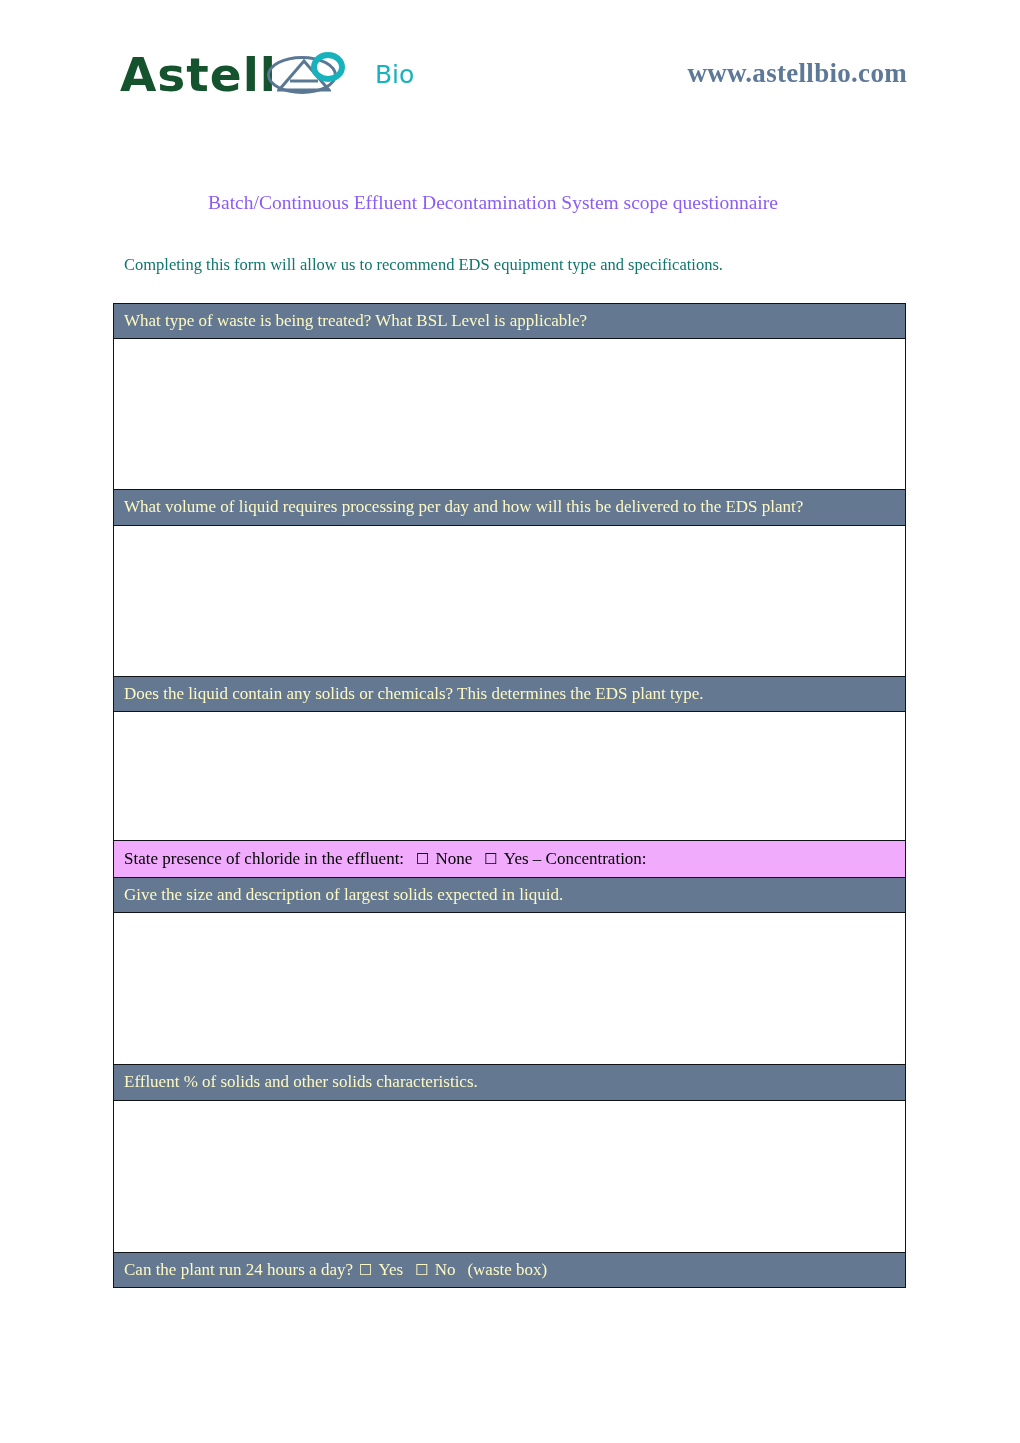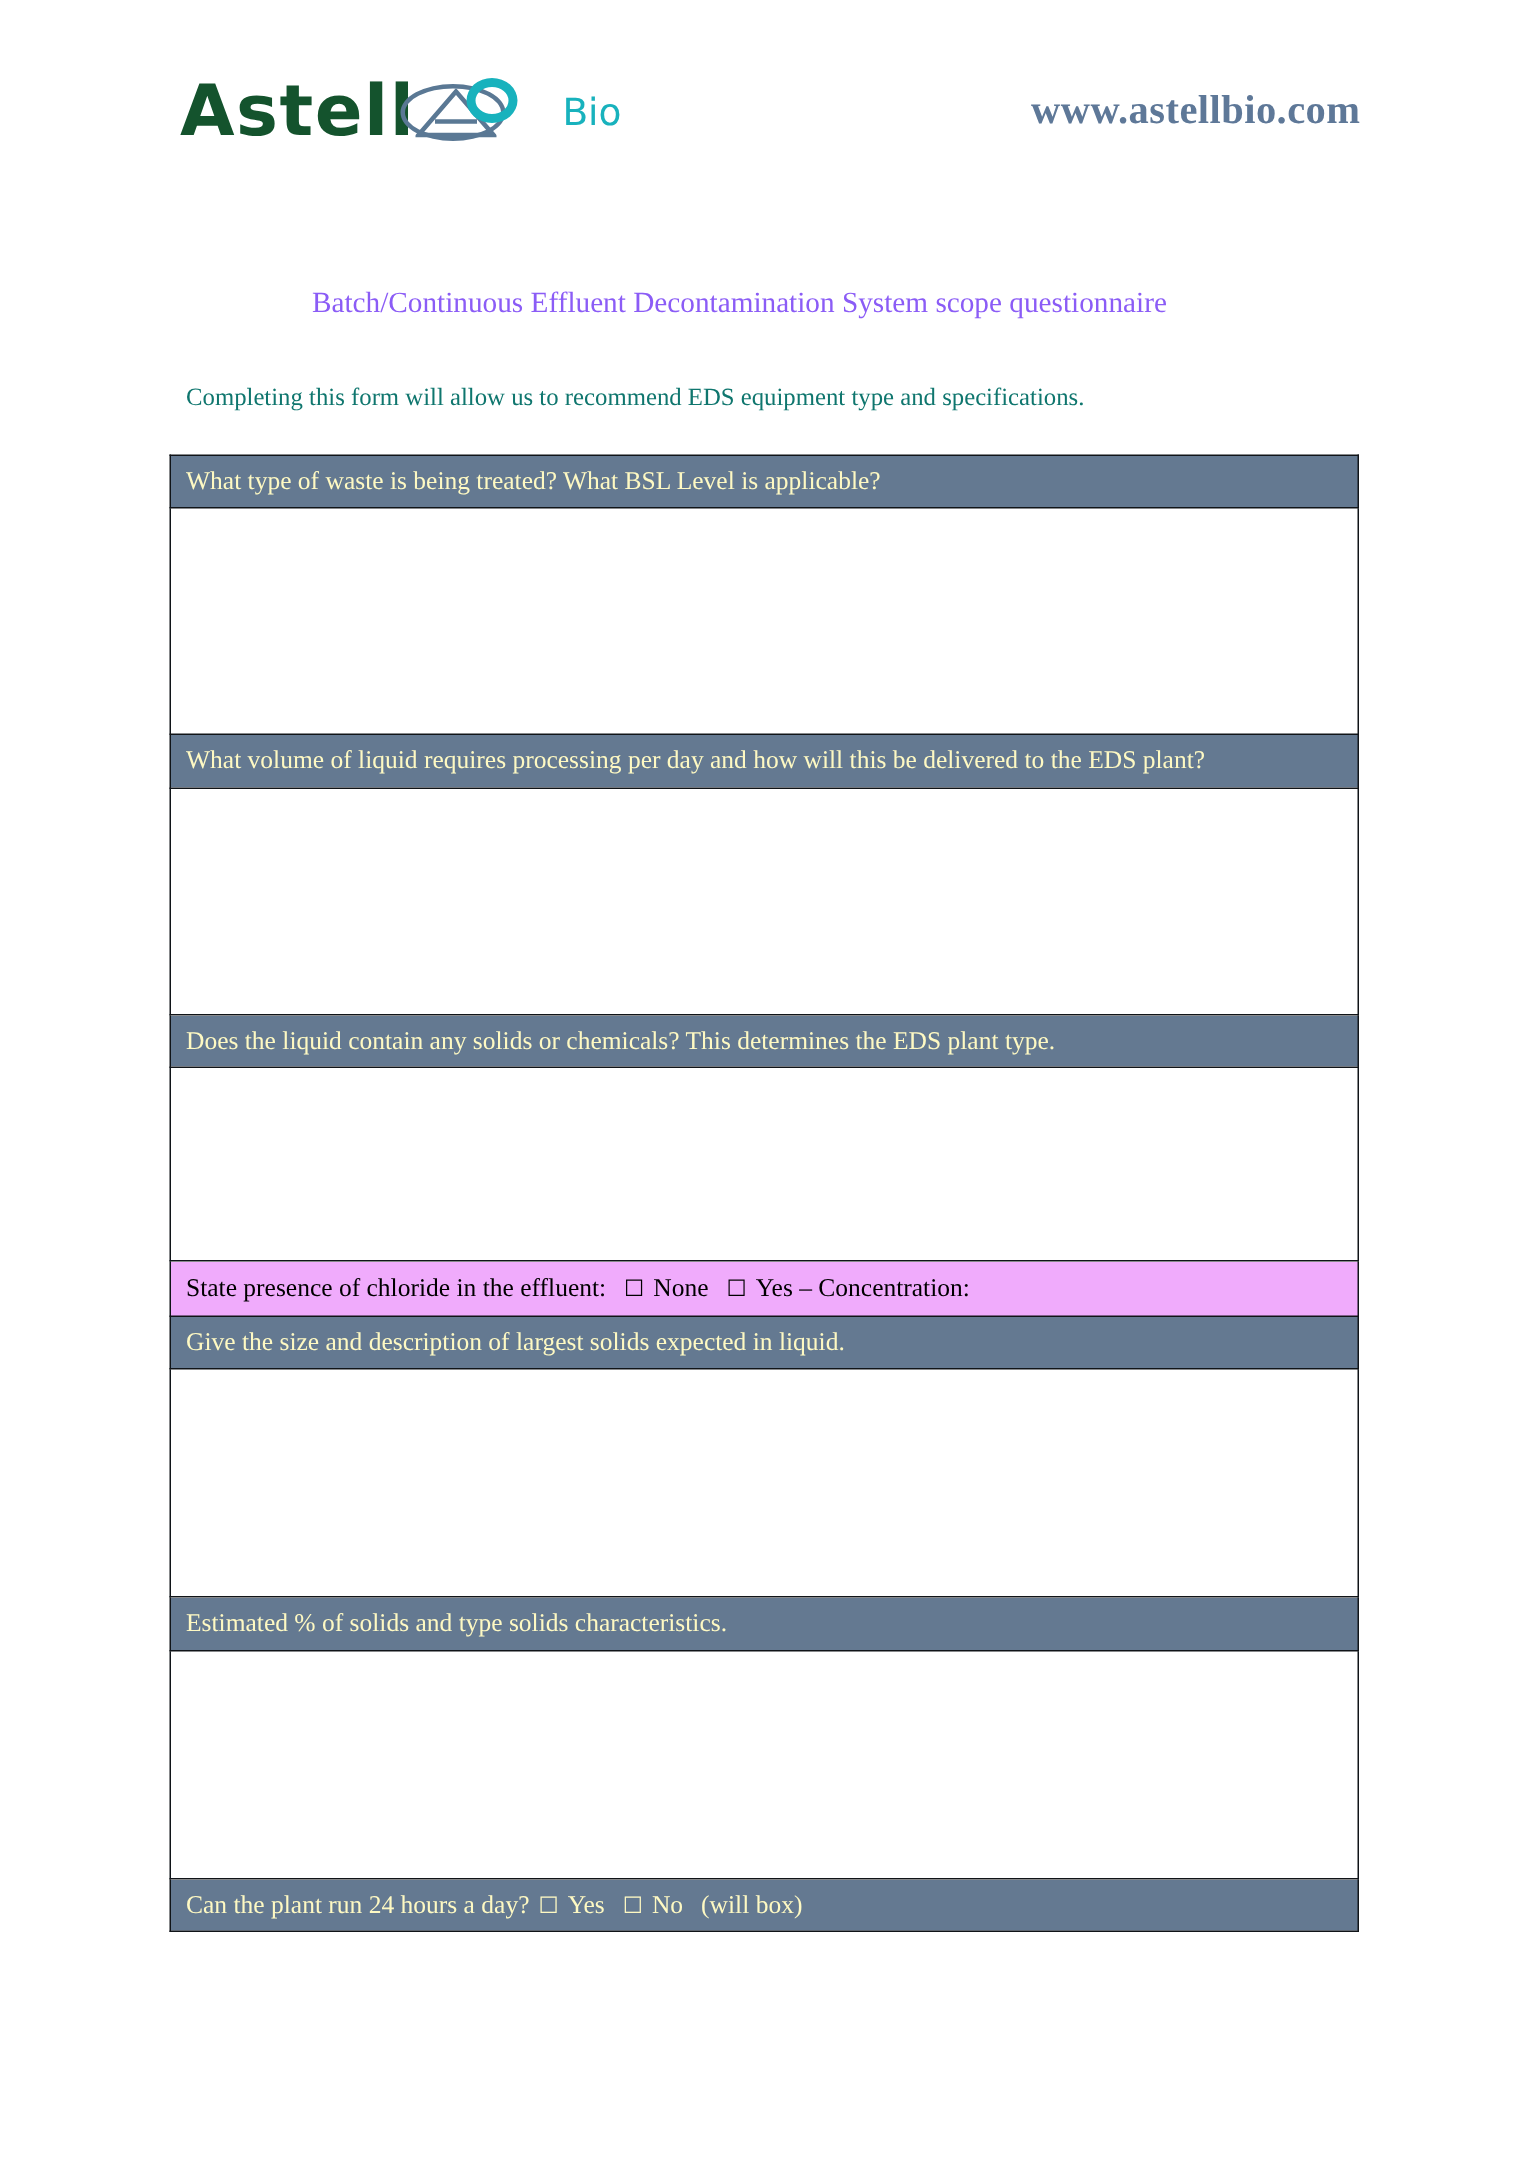--- a/index.html
+++ b/index.html
@@ -239,28 +239,28 @@
     <tr>
       <td class="qhead">Give the size and description of largest solids expected in liquid.</td>
     </tr>
     <tr>
       <td class="qanswer" style="height:151px;">
         <span class="qanswer-inner"></span>
       </td>
     </tr>
 
     <tr>
-      <td class="qhead">Estimated % of solids and type solids characteristics.</td>
+      <td class="qhead">Effluent % of solids and other solids characteristics.</td>
     </tr>
     <tr>
       <td class="qanswer" style="height:151px;">
         <span class="qanswer-inner"></span>
       </td>
     </tr>
 
     <tr>
       <td class="qhead">
-        <span>Can the plant run 24 hours a day?</span><span class="sp"></span><span class="cbox">☐</span><span class="sp"></span><span>Yes</span><span class="sp"></span><span class="sp"></span><span class="cbox">☐</span><span class="sp"></span><span>No</span><span class="sp"></span><span class="sp"></span><span>(will box)</span>
+        <span>Can the plant run 24 hours a day?</span><span class="sp"></span><span class="cbox">☐</span><span class="sp"></span><span>Yes</span><span class="sp"></span><span class="sp"></span><span class="cbox">☐</span><span class="sp"></span><span>No</span><span class="sp"></span><span class="sp"></span><span>(waste box)</span>
       </td>
     </tr>
 
   </tbody>
 </table>
 
 </body></html>

